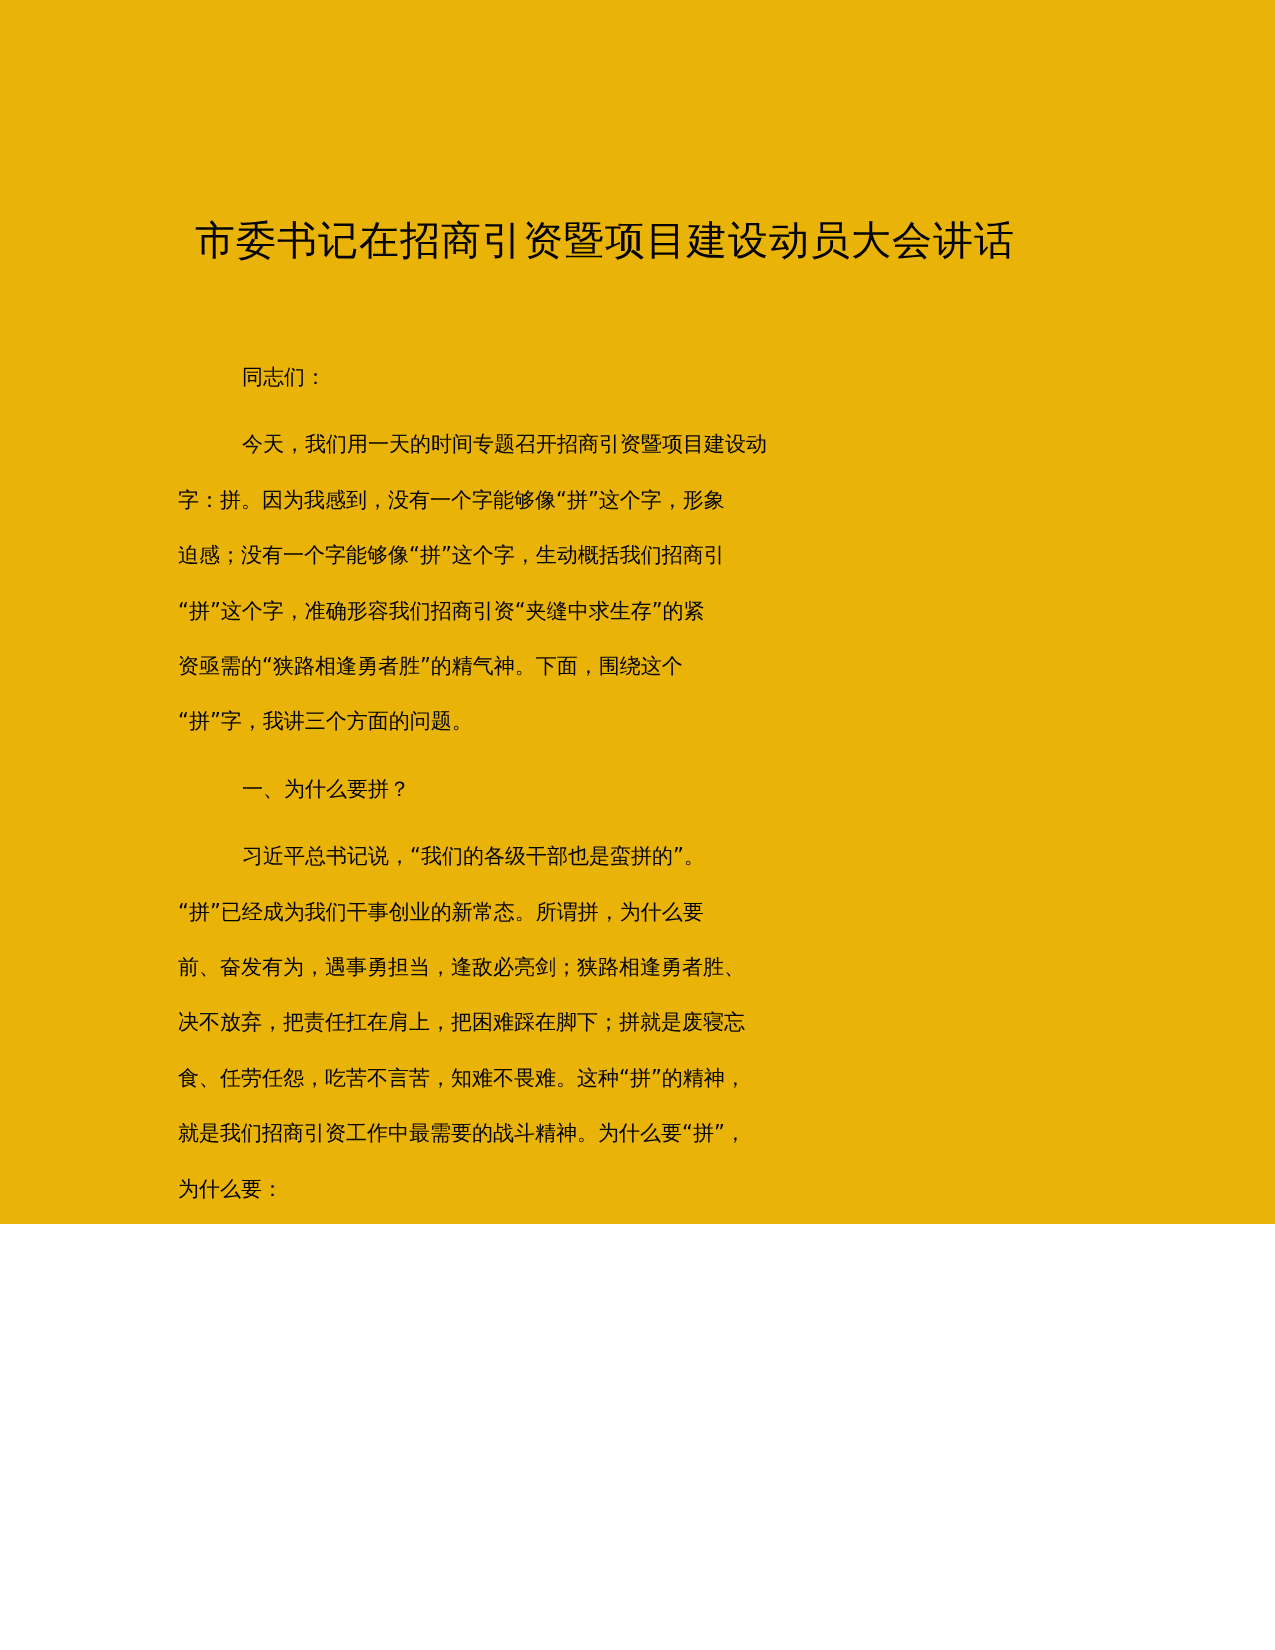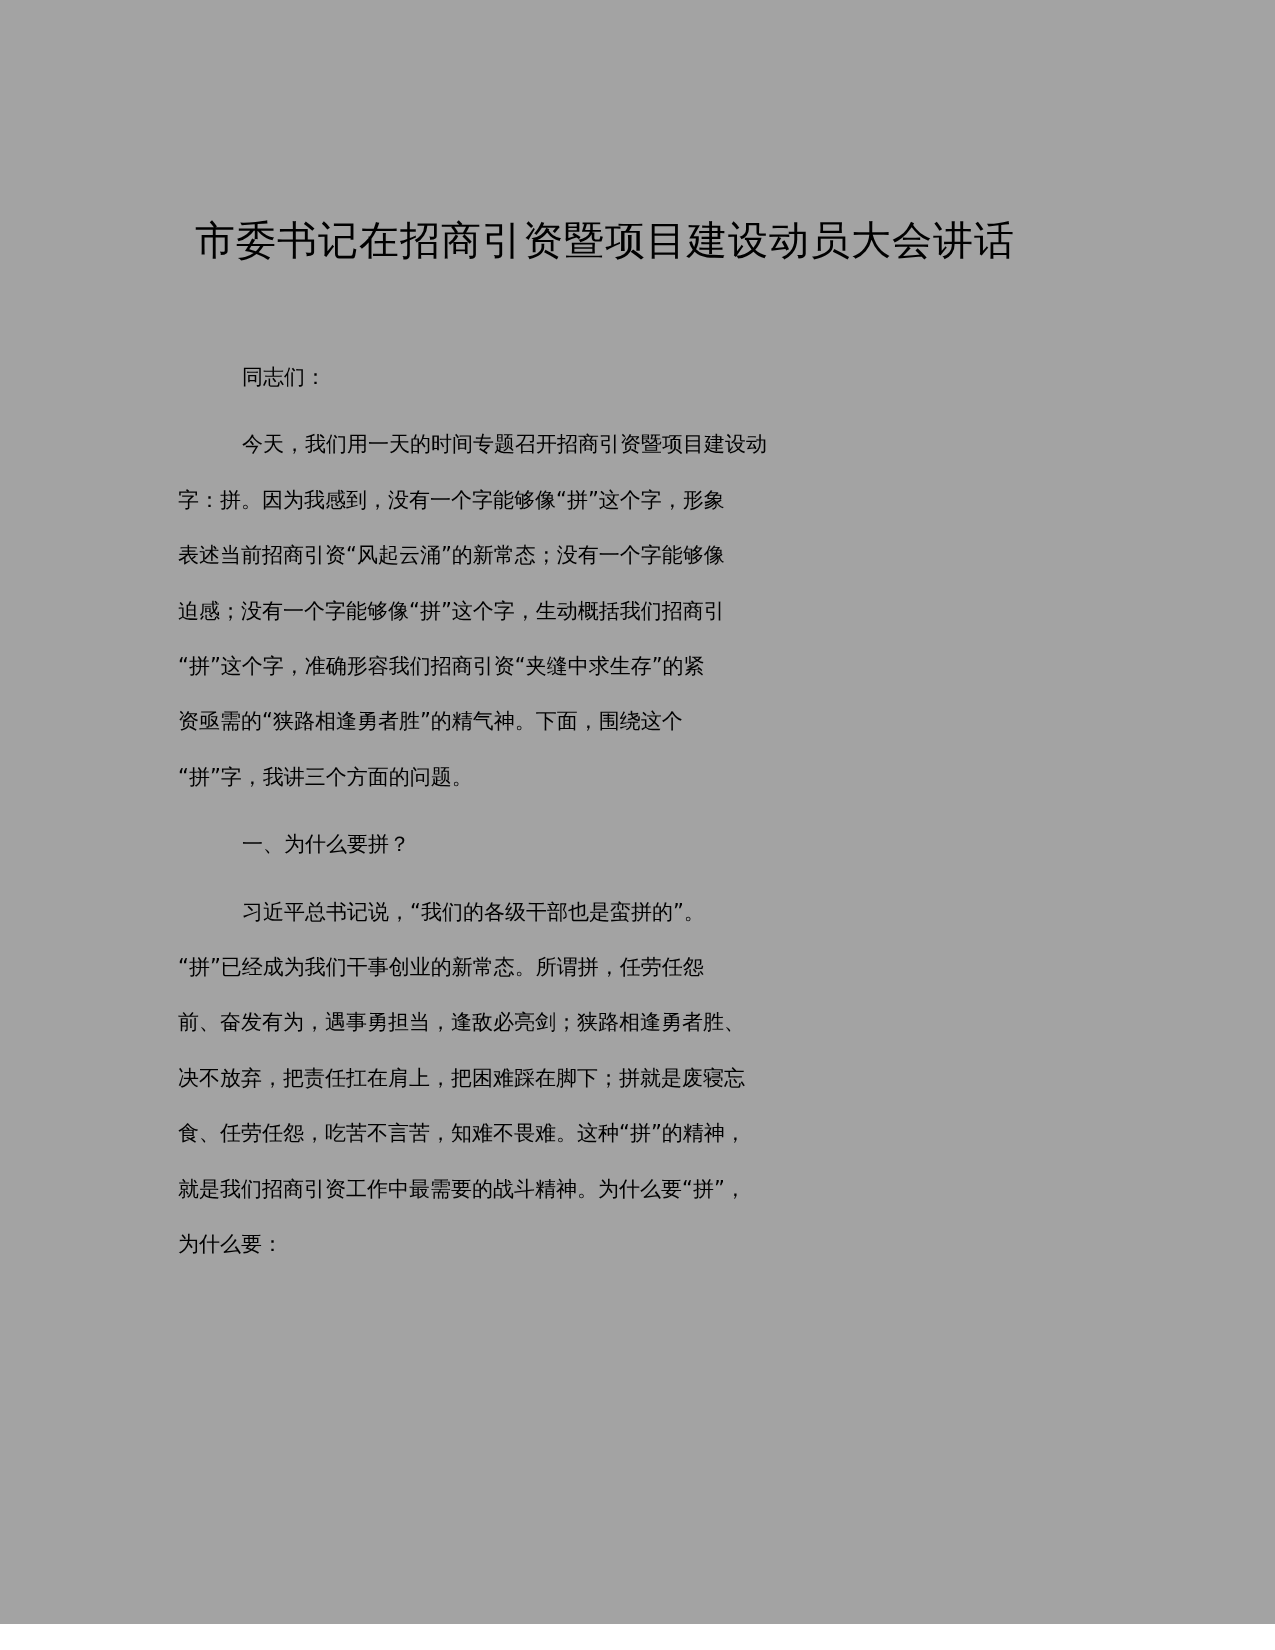--- a/index.html
+++ b/index.html
@@ -1,21 +1,21 @@
 <!DOCTYPE html>
 <html><head>
   <meta charset="utf-8">
   <style>
     html, body { margin: 0; padding: 0; background: #ffffff; }
     body {
       width: 1275px; height: 1650px; position: relative; overflow: hidden;
       font-family: "DejaVu Sans", "Liberation Sans", sans-serif;
       color: #000;
     }
-    .page { position: absolute; left: 0; top: 0; width: 1275px; height: 1624px; background: #a3a3a3; }
+    .page { position: absolute; left: 0; top: 0; width: 1275px; height: 1224px; background: #eab308; }
     .title {
       position: absolute; left: 0; top: 212px; width: 1210px;
       text-align: center; font-size: 40px; line-height: 56px; letter-spacing: 1px;
     }
     .body {
       position: absolute; left: 178px; top: 350px; width: 882px;
       font-size: 21px; line-height: 55.4px;
     }
     .para { margin: 0 0 12px 0; text-indent: 64px; text-align: justify; }
     .para.noindent { text-indent: 0; }
@@ -29,32 +29,31 @@
 
 <div class="page">
   <div class="title">市委书记在招商引资暨项目建设动员大会讲话</div>
 
   <div class="body">
     <div class="greeting">同志们：</div>
 
     <div class="para noindent">
       <span class="line first">今天，我们用一天的时间专题召开招商引资暨项目建设动</span>
       <span class="line">字：拼。因为我感到，没有一个字能够像“拼”这个字，形象</span>
-      <span class="line">表述当前招商引资“风起云涌”的新常态；没有一个字能够像</span>
       <span class="line">迫感；没有一个字能够像“拼”这个字，生动概括我们招商引</span>
       <span class="line">“拼”这个字，准确形容我们招商引资“夹缝中求生存”的紧</span>
       <span class="line">资亟需的“狭路相逢勇者胜”的精气神。下面，围绕这个</span>
       <span class="line">“拼”字，我讲三个方面的问题。</span>
     </div>
 
     <div class="heading">一、为什么要拼？</div>
 
     <div class="para noindent">
       <span class="line first">习近平总书记说，“我们的各级干部也是蛮拼的”。</span>
-      <span class="line">“拼”已经成为我们干事创业的新常态。所谓拼，任劳任怨</span>
+      <span class="line">“拼”已经成为我们干事创业的新常态。所谓拼，为什么要</span>
       <span class="line">前、奋发有为，遇事勇担当，逢敌必亮剑；狭路相逢勇者胜、</span>
       <span class="line">决不放弃，把责任扛在肩上，把困难踩在脚下；拼就是废寝忘</span>
       <span class="line">食、任劳任怨，吃苦不言苦，知难不畏难。这种“拼”的精神，</span>
       <span class="line">就是我们招商引资工作中最需要的战斗精神。为什么要“拼”，</span>
       <span class="line">为什么要：</span>
     </div>
   </div>
 </div>
 
 </body></html>

